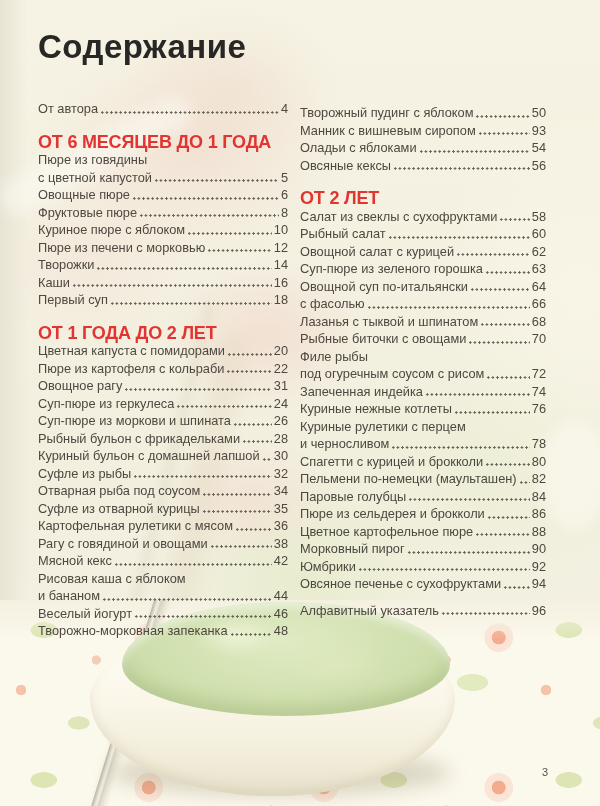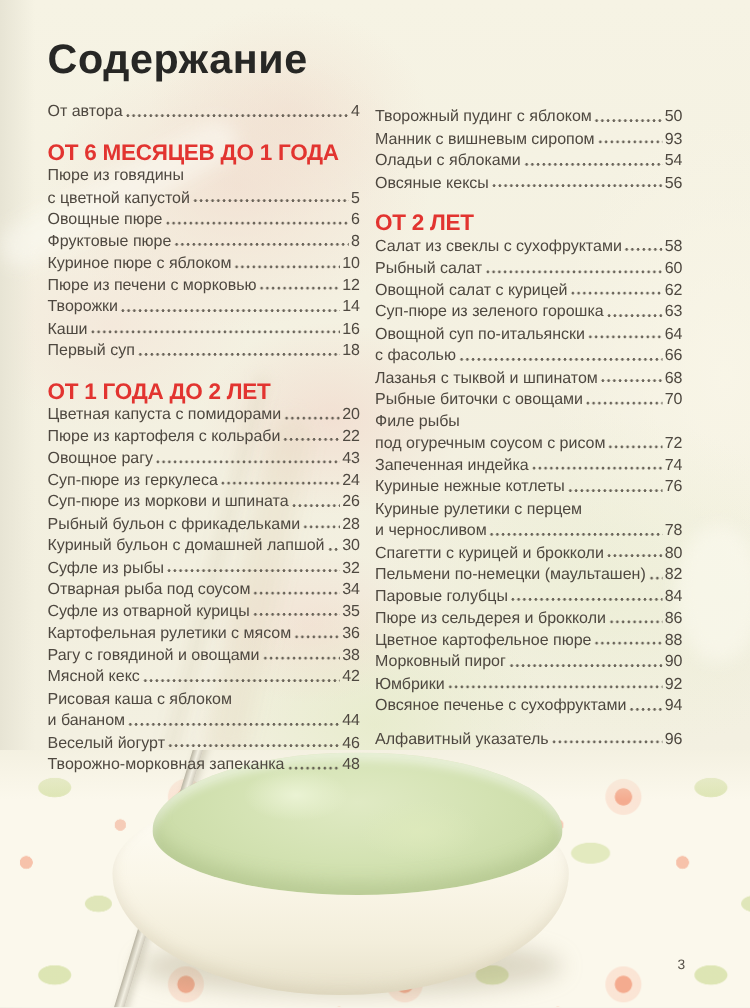--- a/index.html
+++ b/index.html
@@ -57,21 +57,21 @@
     transform:rotate(17deg);transform-origin:top center;border-radius:4px;
     background:linear-gradient(90deg,#b9b4a3,#f2efe2 55%,#cfcabb);
     box-shadow:3px 0 6px rgba(120,110,85,.25);}
   .spoon-blur{position:absolute;left:205px;top:300px;width:12px;height:320px;
     transform:rotate(14deg);transform-origin:top center;border-radius:6px;
     background:rgba(222,212,188,.35);filter:blur(5px);z-index:1;}
 
   
   .title{position:absolute;left:38px;top:28px;margin:0;z-index:3;
     font-size:33px;font-weight:bold;letter-spacing:.5px;color:#272725;}
-  .col{position:absolute;z-index:3;color:#4e4840;font-size:12.8px;}
+  .col{position:absolute;z-index:3;color:#4e4840;font-size:12.8px;margin-top:20px;}
   .col-left{left:38px;top:80px;width:250px;}
   .col-right{left:300px;top:84px;width:246px;}
   .row{display:flex;height:17.5px;line-height:17.5px;white-space:nowrap;}
   .row .lbl{flex:0 0 auto;}
   .row .dots{flex:1 1 auto;min-width:6px;margin:0 2px;align-self:stretch;
     background-image:radial-gradient(circle, rgba(82,76,66,.85) 1px, transparent 1.35px);
     background-size:4.6px 5px;background-repeat:repeat-x;background-position:left bottom 3px;}
   .row .num{flex:0 0 auto;}
   .row.pre{display:block;}
   .section{height:17.5px;line-height:17.5px;margin-top:16px;
@@ -154,21 +154,21 @@
         <span class="num">20</span>
       </div>
       <div class="row">
         <span class="lbl">Пюре из картофеля с кольраби</span>
         <span class="dots"></span>
         <span class="num">22</span>
       </div>
       <div class="row">
         <span class="lbl">Овощное рагу</span>
         <span class="dots"></span>
-        <span class="num">43</span>
+        <span class="num">31</span>
       </div>
       <div class="row">
         <span class="lbl">Суп-пюре из геркулеса</span>
         <span class="dots"></span>
         <span class="num">24</span>
       </div>
       <div class="row">
         <span class="lbl">Суп-пюре из моркови и шпината</span>
         <span class="dots"></span>
         <span class="num">26</span>

